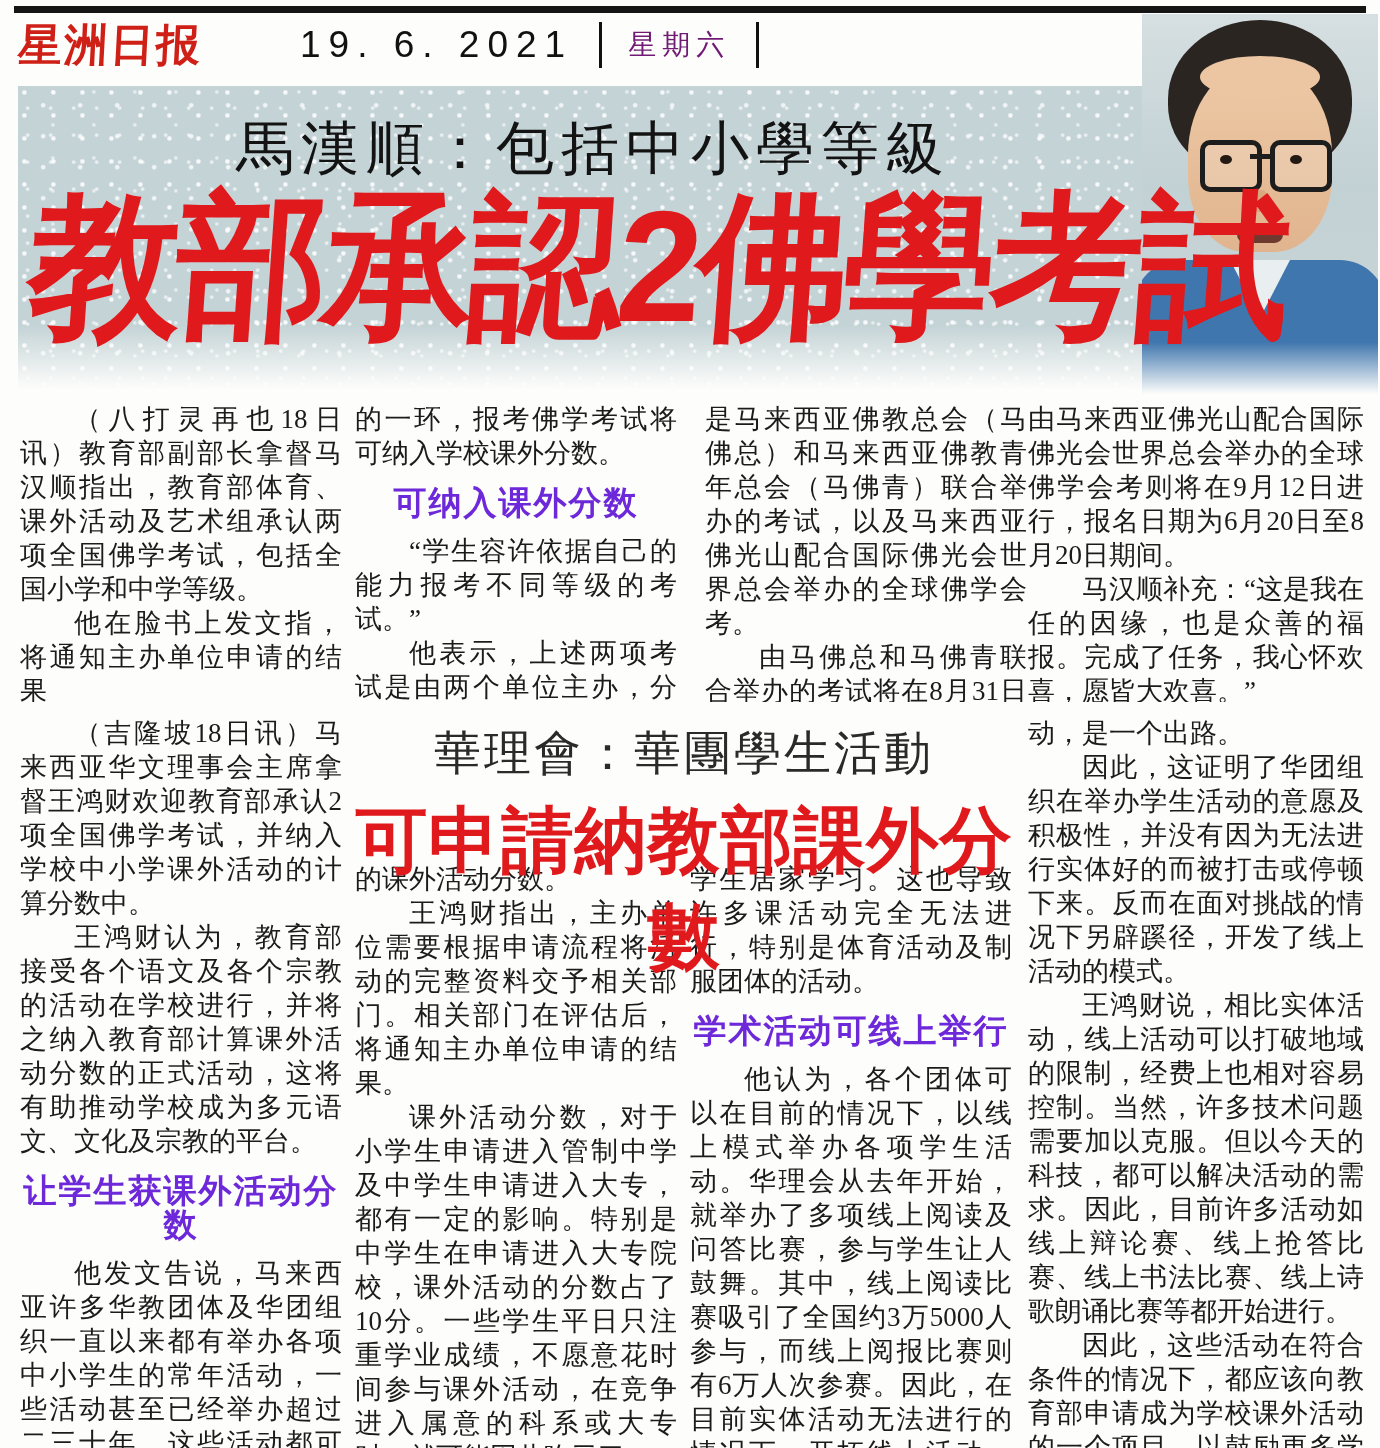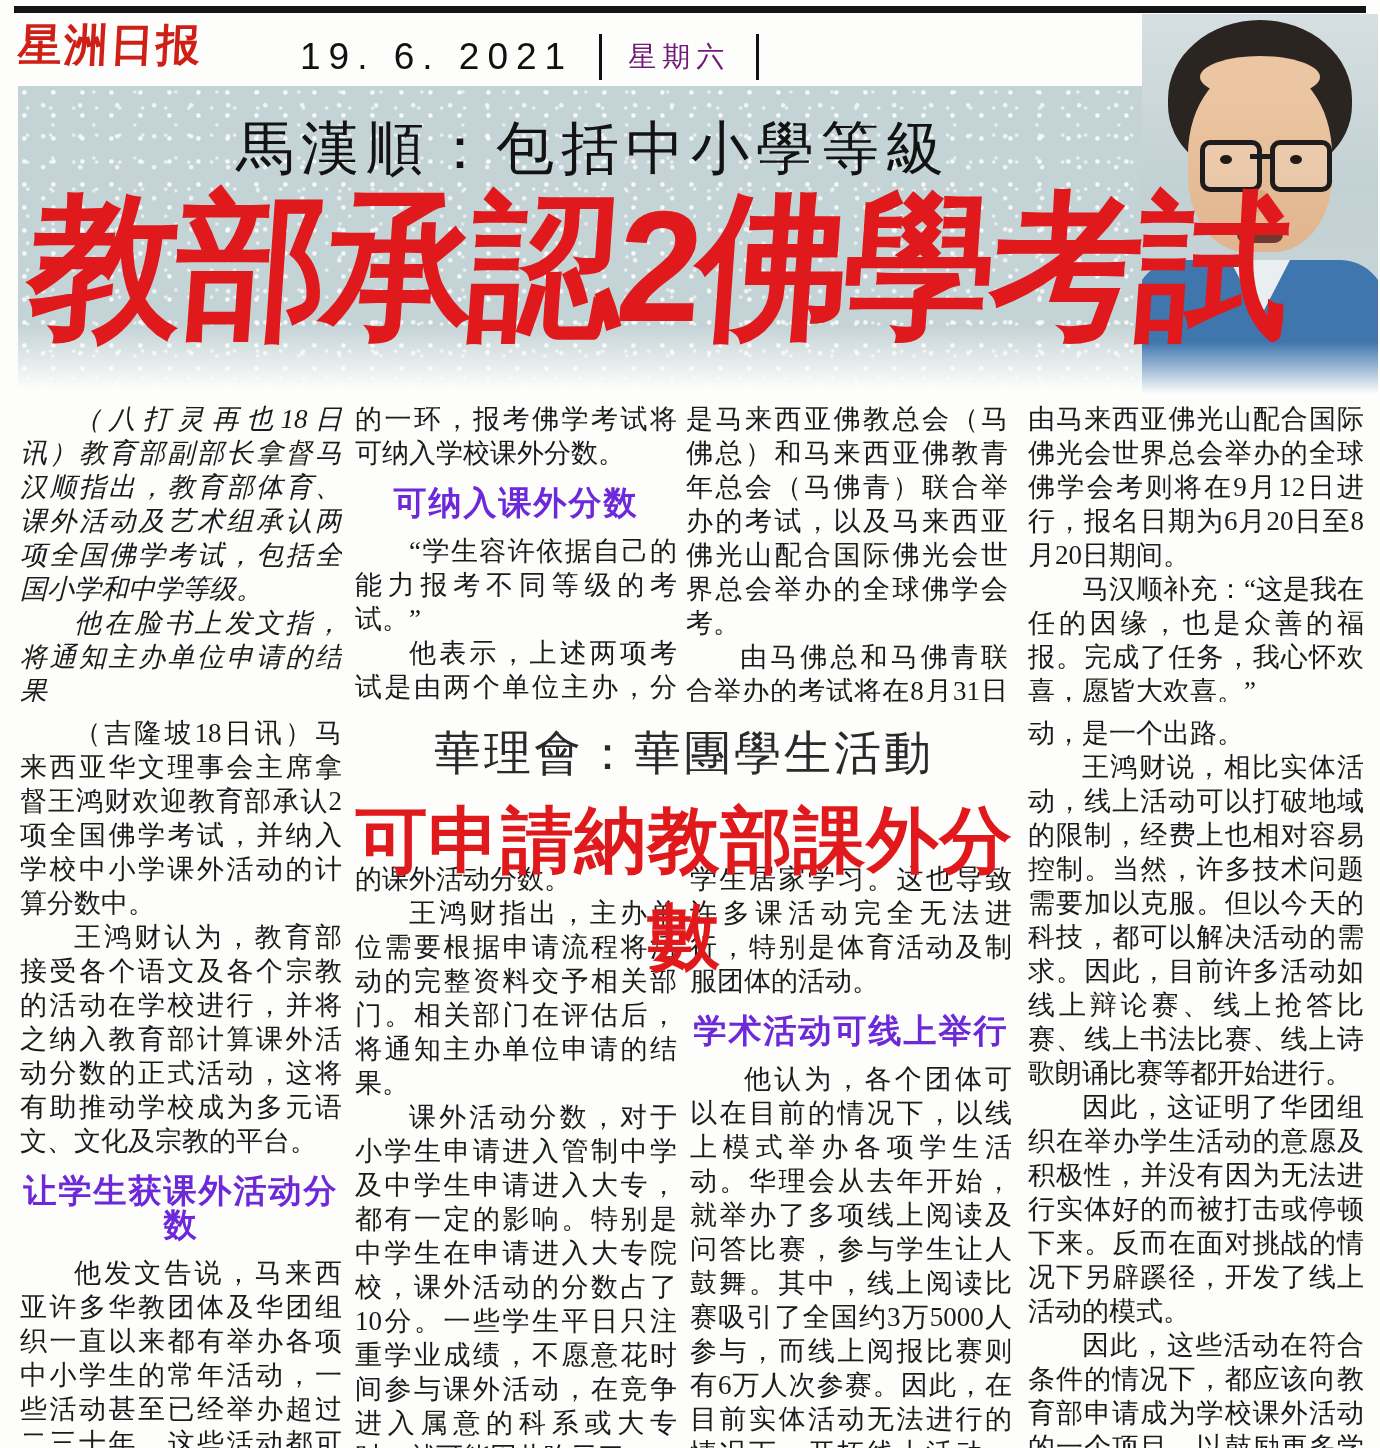--- a/index.html
+++ b/index.html
@@ -12,21 +12,21 @@
   }
   
   .toprule{position:absolute; left:14px; top:6px; width:1352px; height:7px; background:#151515;}
   .logo{
     position:absolute; left:18px; top:16px;
     font-family:"DejaVu Serif","Liberation Serif",serif;
     font-weight:900; font-size:44px; color:#cf2018;
     letter-spacing:2px; transform:skewX(-3deg);
   }
   .dateline{
-    position:absolute; left:300px; top:34px; display:flex; align-items:center;
+    position:absolute; left:300px; top:22px; display:flex; align-items:center;
     font-family:"Liberation Sans","DejaVu Sans",sans-serif;
     text-align:right;
   }
   .dateline .date{font-size:37px; letter-spacing:8px; color:#111;}
   .dateline .vbar{width:3px; height:46px; background:#111; margin:0 26px;}
   .dateline .weekday{font-size:28px; letter-spacing:6px; color:#701a75;}
 
   
   .banner{
     position:absolute; left:18px; top:86px; width:1344px; height:308px;
@@ -81,23 +81,23 @@
     position:absolute; width:322px; font-size:27px; line-height:34px;
     text-align:justify; color:#1b1b1b; overflow:hidden;
   }
   .col p{margin:0; text-indent:2em;}
   .col p.cont{text-indent:0;}
   .body-subhead{
     font-family:"Liberation Sans","DejaVu Sans",sans-serif;
     font-weight:900; text-align:center; font-size:33px; letter-spacing:2px;
     color:#6d28d9; margin:16px 0 14px 0;
   }
-  .a1c1{left:20px;  top:402px; height:300px;font-style:italic;}
+  .a1c1{left:20px;  top:402px; height:300px;}
   .a1c2{left:355px; top:402px; height:300px;}
-  .a1c3{left:686px; top:402px; height:300px;}
+  .a1c3{left:705px; top:402px; height:300px;}
   .a1c4{left:1028px;top:402px; width:336px; height:300px;}
 
   .a2head{position:absolute; left:355px; top:722px; width:658px; text-align:center; z-index:2;}
   .a2kicker{
     font-family:"Liberation Sans","DejaVu Sans",sans-serif;
     font-size:47px; letter-spacing:3px; color:#2a2a2a; font-weight:500;
   }
   .a2main{
     font-family:"Liberation Sans","DejaVu Sans",sans-serif;
     font-size:72px; font-weight:900; color:#e0191c; letter-spacing:1px; margin-top:8px;
@@ -179,18 +179,18 @@
     <p>课外活动分数，对于小学生申请进入管制中学及中学生申请进入大专，都有一定的影响。特别是中学生在申请进入大专院校，课外活动的分数占了10分。一些学生平日只注重学业成绩，不愿意花时间参与课外活动，在竞争进入属意的科系或大专时，就可能因此吃亏了。</p>
 
   </div>
   <div class="col a2c3">
     <p class="cont">学生居家学习。这也导致许多课活动完全无法进行，特别是体育活动及制服团体的活动。</p>
     <div class="body-subhead">学术活动可线上举行</div>
     <p>他认为，各个团体可以在目前的情况下，以线上模式举办各项学生活动。华理会从去年开始，就举办了多项线上阅读及问答比赛，参与学生让人鼓舞。其中，线上阅读比赛吸引了全国约3万5000人参与，而线上阅报比赛则有6万人次参赛。因此，在目前实体活动无法进行的情况下，开拓线上活动，让学生能继续参与各种学术活</p>
   </div>
   <div class="col a2c4">
     <p class="cont">动，是一个出路。</p>
+    <p>因此，这证明了华团组织在举办学生活动的意愿及积极性，并没有因为无法进行实体好的而被打击或停顿下来。反而在面对挑战的情况下另辟蹊径，开发了线上活动的模式。</p>
     <p>王鸿财说，相比实体活动，线上活动可以打破地域的限制，经费上也相对容易控制。当然，许多技术问题需要加以克服。但以今天的科技，都可以解决活动的需求。因此，目前许多活动如线上辩论赛、线上抢答比赛、线上书法比赛、线上诗歌朗诵比赛等都开始进行。</p>
-    <p>因此，这证明了华团组织在举办学生活动的意愿及积极性，并没有因为无法进行实体好的而被打击或停顿下来。反而在面对挑战的情况下另辟蹊径，开发了线上活动的模式。</p>
     <p>因此，这些活动在符合条件的情况下，都应该向教育部申请成为学校课外活动的一个项目，以鼓励更多学生参与。</p>
   </div>
 
 </div>
 
 </body></html>

